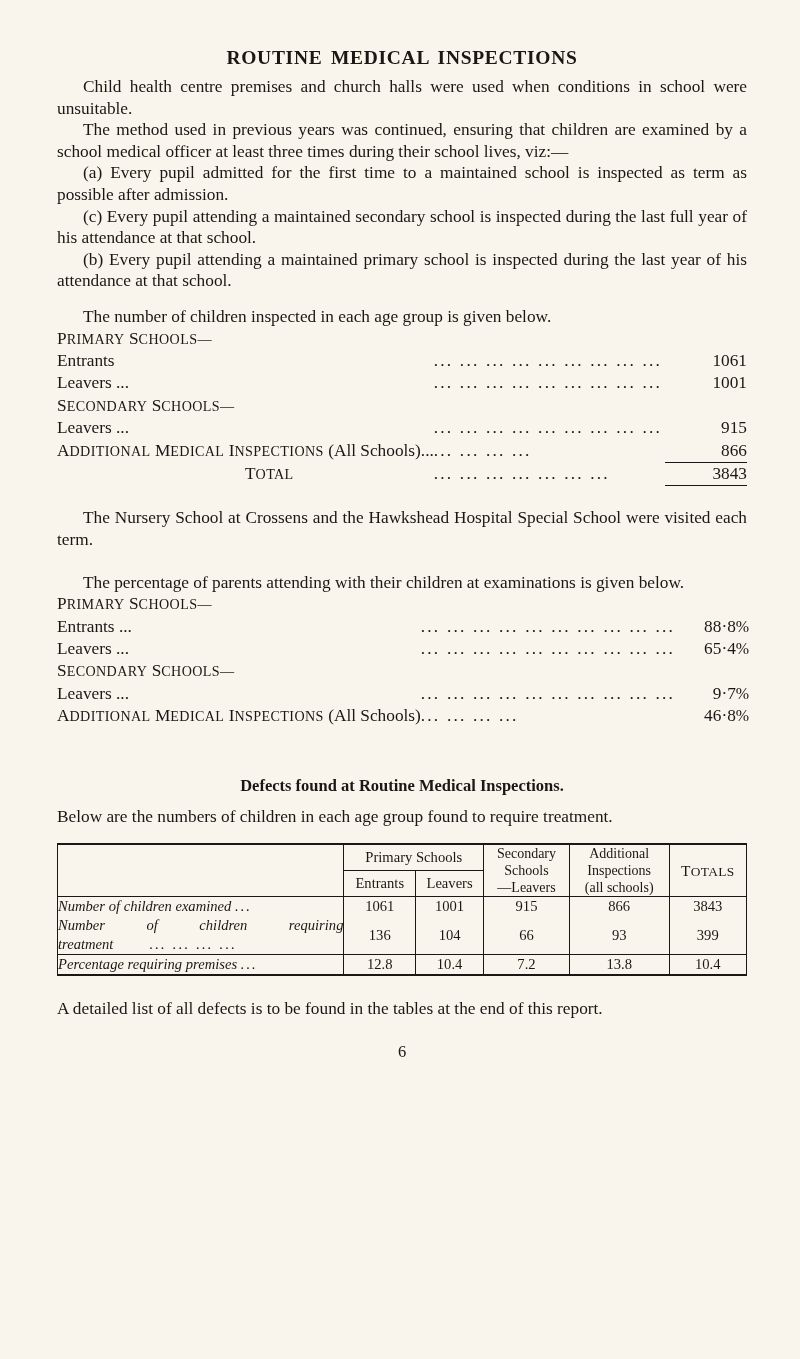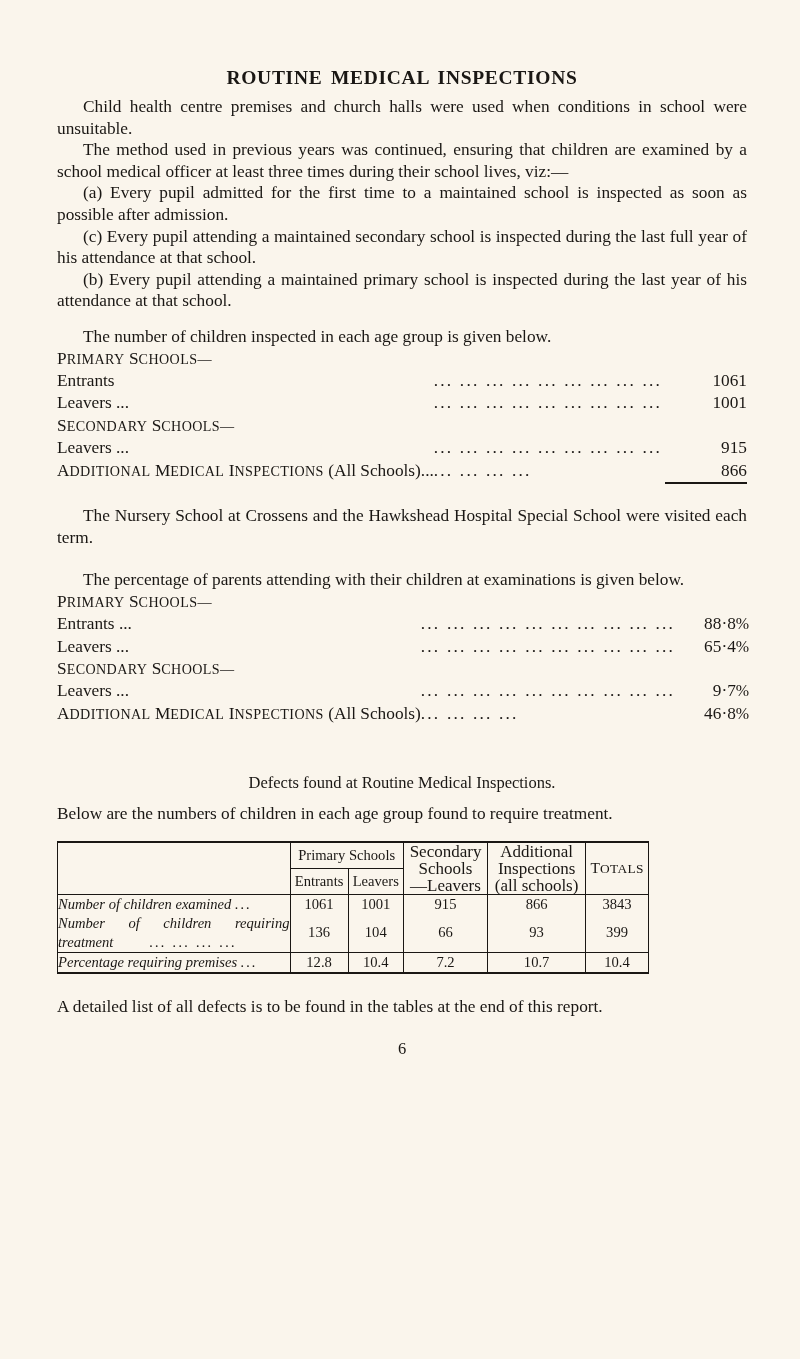--- a/index.html
+++ b/index.html
@@ -29,27 +29,27 @@
     width: 690px;
   }
 
   
   h1.doc-title {
     font-size: 19.5px;
     font-weight: bold;
     letter-spacing: 0.7px;
     text-align: center;
     margin: 0;
-    padding-top: 67px;
+    padding-top: 47px;
     padding-bottom: 0;
     word-spacing: 3px;
   }
   .sub-title {
     font-size: 16.5px;
-    font-weight: normal;
+    font-weight: bold;
     text-align: center;
     margin: 0;
     padding-top: 27px;
   }
 
   
   p.para {
     font-size: 17.3px;
     line-height: 21.6px;
     margin: 0;
@@ -109,21 +109,21 @@
   }
 
   
   .pctsign {
     font-size: 16px;
   }
 
   
   table.data {
     border-collapse: collapse;
-    width: 592px;
+    width: 690px;
     font-size: 14.6px;
     margin-top: 16px;
   }
   table.data td, table.data th {
     font-weight: normal;
     padding: 0;
     vertical-align: middle;
   }
   .tbl-outer {
     border-top: 2.4px solid #1a1714;
@@ -153,21 +153,21 @@
     font-size: 14.6px;
     line-height: 17px;
   }
   .hdr-sub {
     text-align: center;
     padding: 3px 4px 4px 4px;
     font-size: 14.6px;
   }
   .hdr-tall {
     text-align: center;
-    font-size: 17px;
+    font-size: 14px;
     line-height: 17px;
     padding: 4px 3px;
   }
   .totals-head {
     font-size: 13.4px;
     letter-spacing: 0.3px;
     margin-top: 26px;
   }
   .totals-head .c1 { font-size: 15.4px; }
   .inner-rule {
@@ -201,21 +201,21 @@
 
 <div class="page">
 <div class="content">
 
   <h1 class="doc-title">ROUTINE MEDICAL INSPECTIONS</h1>
 
   <div class="gap-s"></div>
 
   <p class="para">Child health centre premises and church halls were used when conditions in school were unsuitable.</p>
   <p class="para">The method used in previous years was continued, ensuring that children are examined by a school medical officer at least three times during their school lives, viz:—</p>
-  <p class="para">(a) Every pupil admitted for the first time to a maintained school is inspected as soon as possible after admission.</p>
+  <p class="para">(a) Every pupil admitted for the first time to a maintained school is inspected as term as possible after admission.</p>
   <p class="para">(c) Every pupil attending a maintained secondary school is inspected during the last full year of his attendance at that school.</p>
   <p class="para">(b) Every pupil attending a maintained primary school is inspected during the last year of his attendance at that school.</p>
 
   <div class="gap-m"></div>
 
   <p class="para">The number of children inspected in each age group is given below.</p>
 
   <table class="leaders">
     <tbody>
           <tr>
@@ -253,20 +253,27 @@
         <span class="lbl-cap1">(All Schools)...</span>
       </td>
       <td class="dots">...  ...  ...  ...</td>
       <td class="val">866</td>
     </tr>
     <tr>
       <td colspan="2"></td>
       <td>
               <div class="rule-under"></div>
             </td>
+    </tr>
+    <tr class="total-row">
+      <td class="lbl">
+        <span class="lbl-cap1">T</span><span class="lbl-caps">OTAL</span>
+      </td>
+      <td class="dots">...  ...  ...  ...  ...  ...  ...</td>
+      <td class="val">3843</td>
     </tr>
     <tr>
       <td colspan="2"></td>
       <td>
               <div class="rule-under"></div>
             </td>
     </tr>
   </tbody>
       </table>
 
@@ -375,21 +382,21 @@
     </tr>
 
     <tr>
       <td class="row-label" style="border-top:1.1px solid #1a1714;">
         <span>Percentage requiring premises</span>
         <span class="dots-inline">...</span>
       </td>
       <td class="num-cell vline-l" style="border-top:1.1px solid #1a1714;">12.8</td>
       <td class="num-cell vline-l" style="border-top:1.1px solid #1a1714;">10.4</td>
       <td class="num-cell vline-l" style="border-top:1.1px solid #1a1714;">7.2</td>
-      <td class="num-cell vline-l" style="border-top:1.1px solid #1a1714;">10.7</td>
+      <td class="num-cell vline-l" style="border-top:1.1px solid #1a1714;">13.8</td>
       <td class="num-cell vline-l" style="border-top:1.1px solid #1a1714;">10.4</td>
     </tr>
   </tbody>
       </table>
 
   <p class="footer-note">A detailed list of all defects is to be found in the tables at the end of this report.</p>
 
   <div class="page-num">6</div>
 
 </div>

